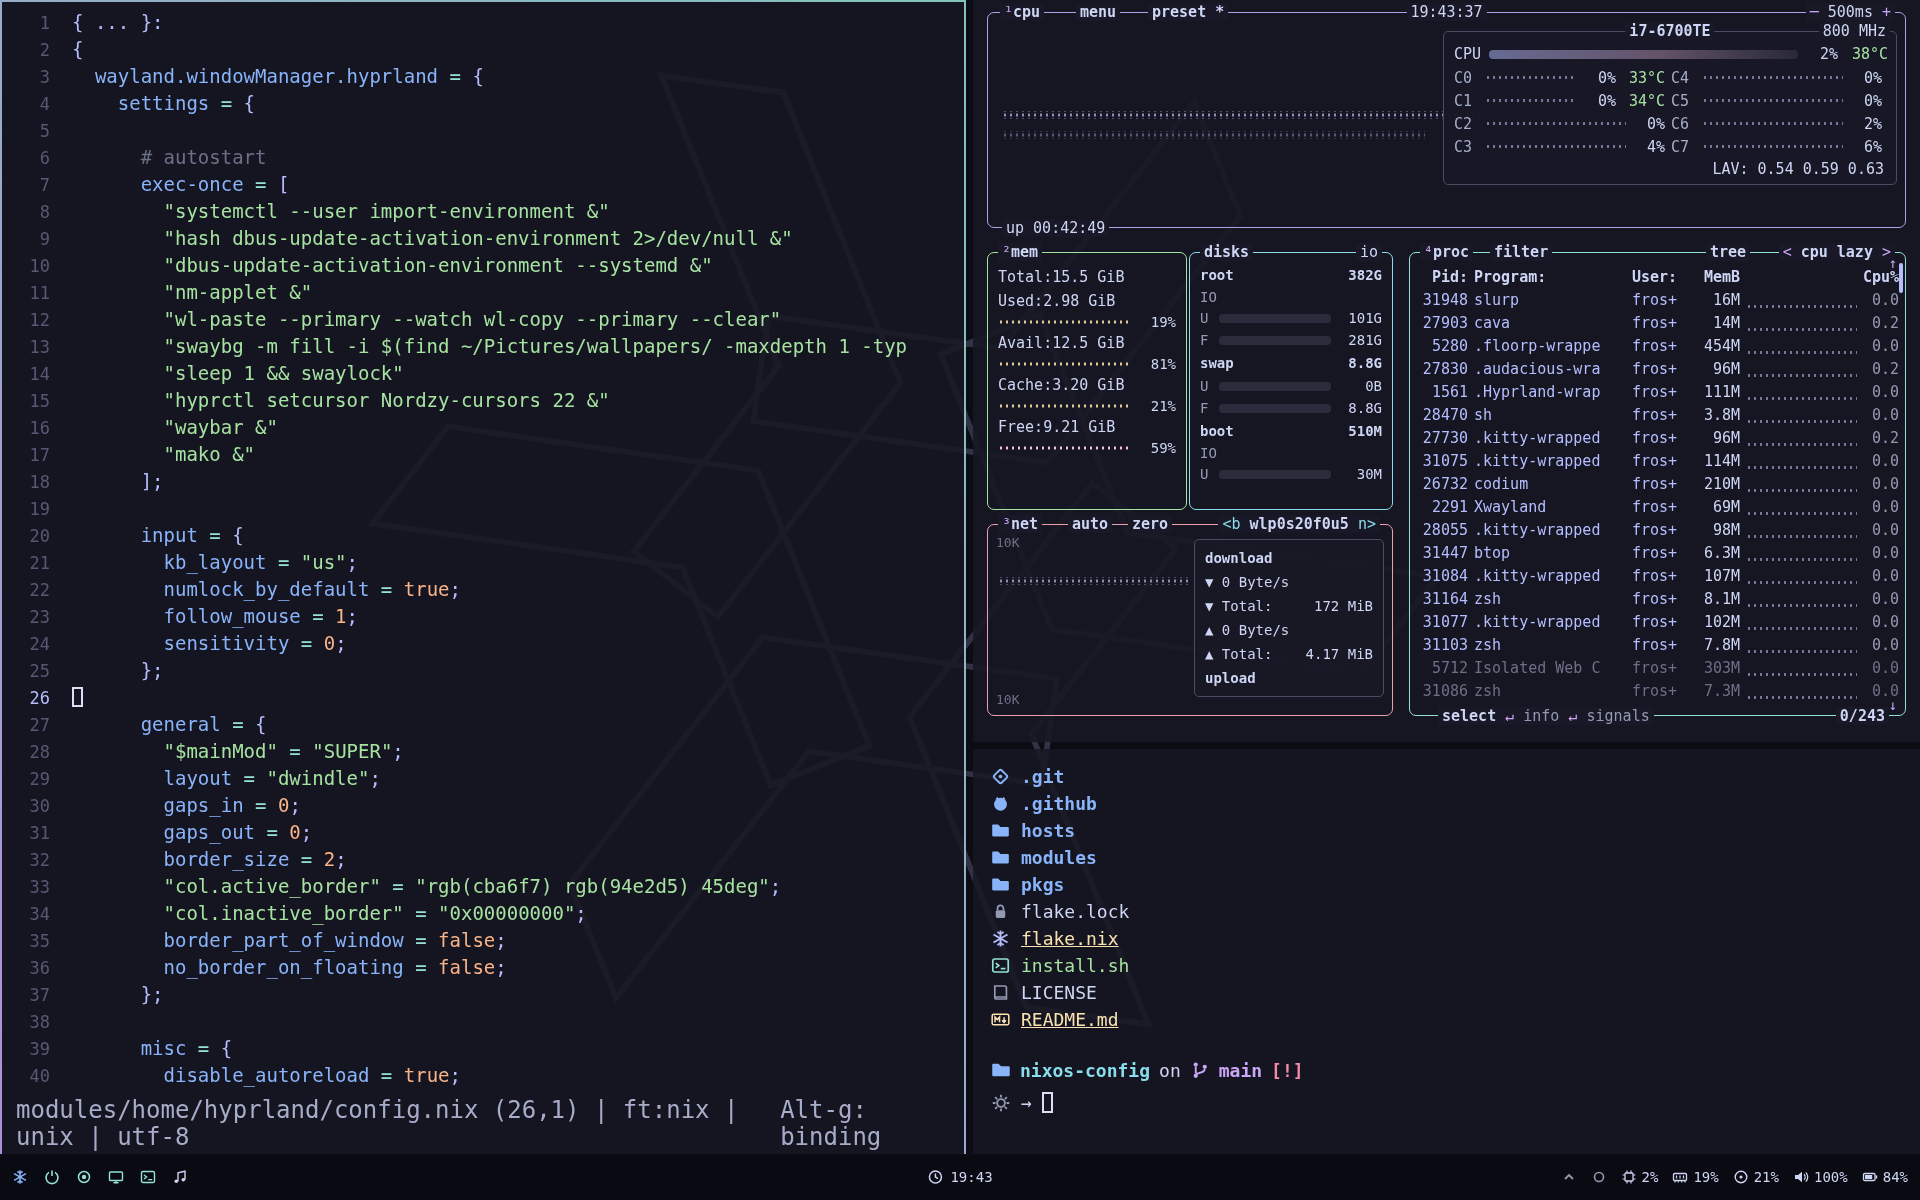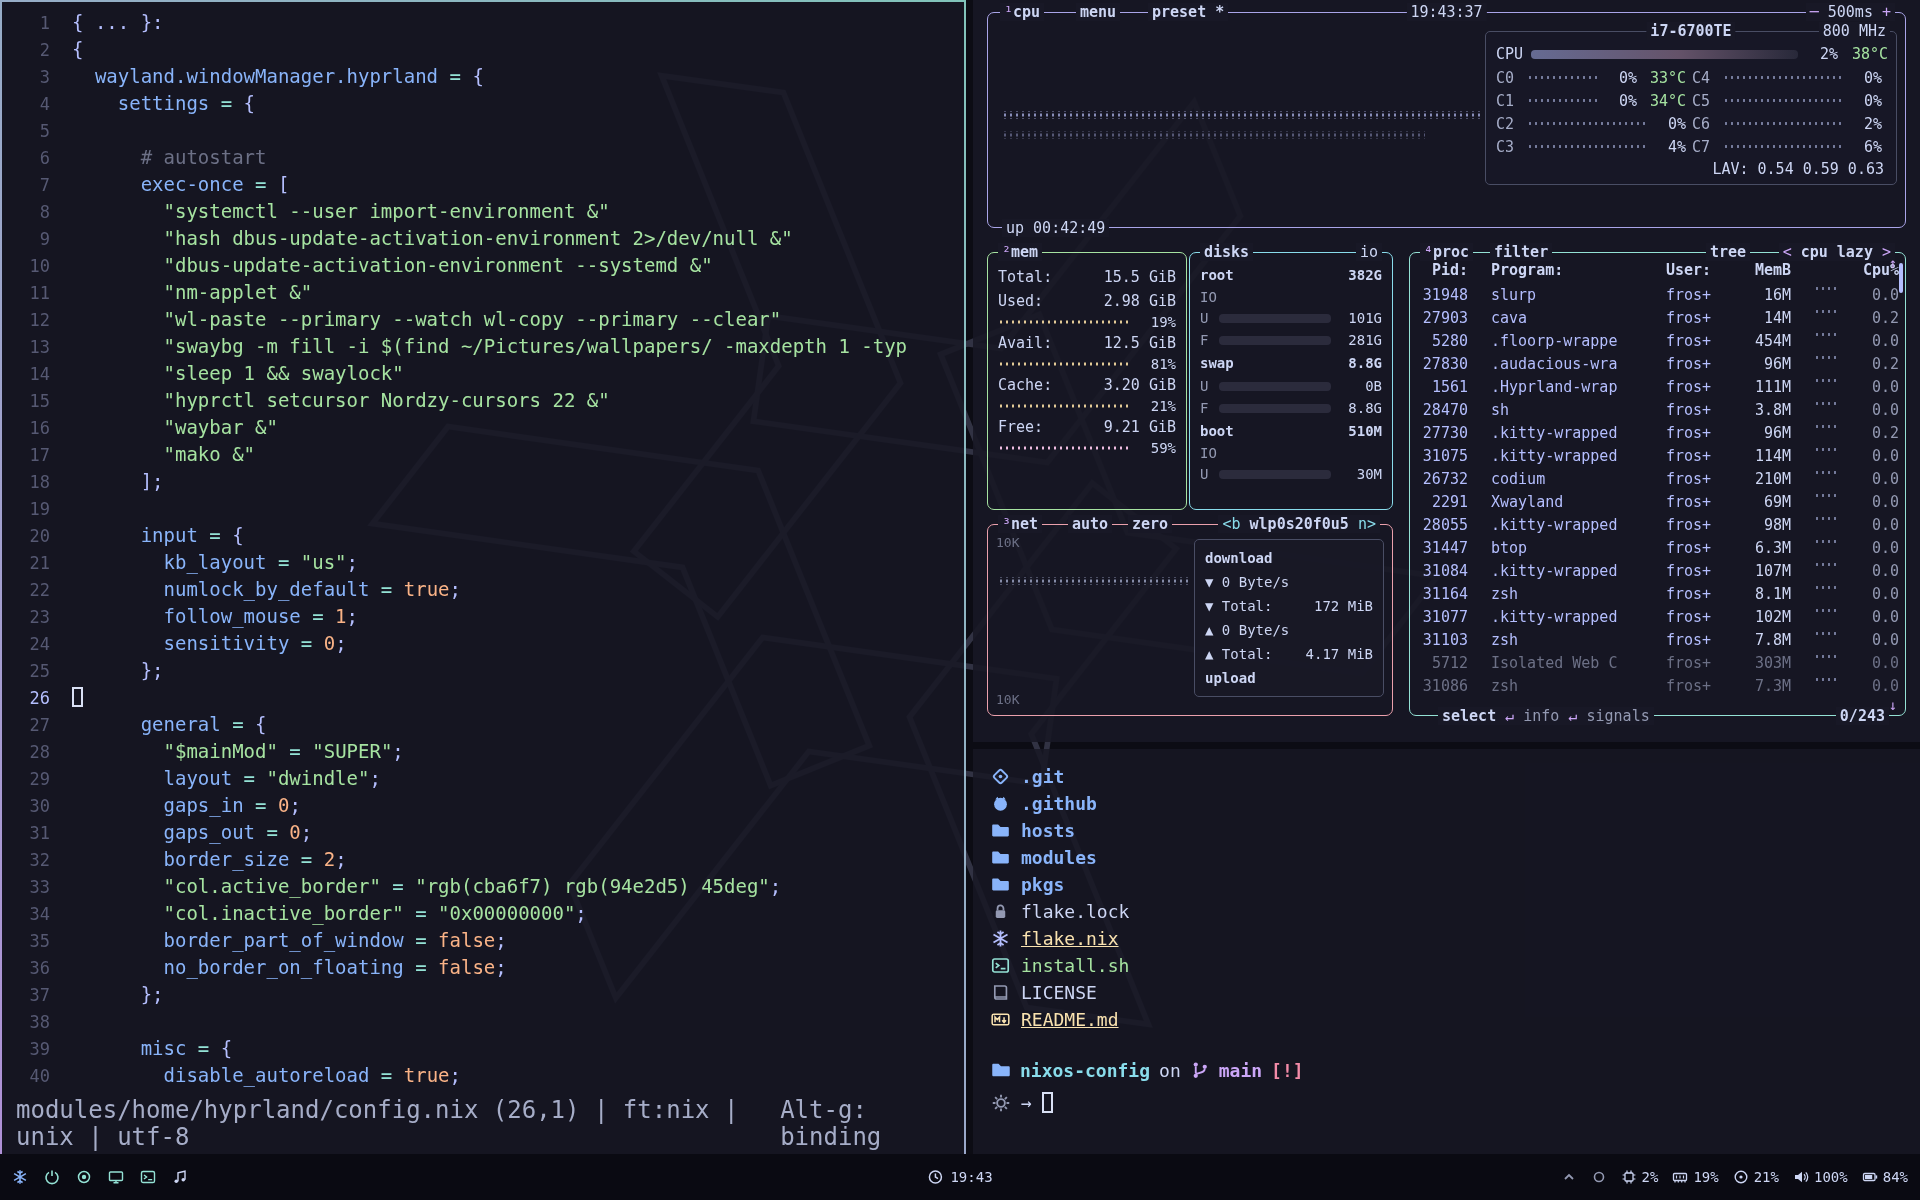--- a/index.html
+++ b/index.html
@@ -34,37 +34,37 @@
   .cursor{display:inline-block;width:11px;height:20px;border:2px solid #d9e0f5;vertical-align:-3px}
   .statusline{position:absolute;left:0;right:0;bottom:44px;height:27px;display:flex;justify-content:space-between;
     padding:0 14px;font-size:24px;color:var(--sub);line-height:27px}
 
   
   #btop-win{position:absolute;left:973px;top:0;width:947px;height:742px;background:rgba(24,24,37,0.92);font-size:15px}
   .box{position:absolute;border:1px solid;border-radius:7px}
   .blabel{position:absolute;top:-10px;background:var(--labelbg);padding:0 4px;font-size:15px;line-height:18px;white-space:nowrap}
   .bllow{position:absolute;bottom:-10px;background:var(--labelbg);padding:0 4px;font-size:15px;line-height:18px;white-space:nowrap}
   #cpu-box{left:14px;top:12px;right:14px;height:216px;border-color:#a9a4e8}
-  #cpu-subbox{position:absolute;right:8px;top:18px;width:412px;height:154px;border:1px solid #494d64;border-radius:5px;background:rgba(24,24,38,0.97);padding:10px 8px 4px 10px}
+  #cpu-subbox{position:absolute;right:8px;top:18px;width:454px;height:154px;border:1px solid #494d64;border-radius:5px;background:rgba(24,24,38,0.97);padding:10px 8px 4px 10px}
   .cpurow{display:flex;align-items:center;height:24px;gap:8px}
   .cpumeter{flex:1;height:9px;border-radius:4px;background:linear-gradient(90deg,rgba(180,190,254,.5),rgba(245,194,231,.35) 55%,rgba(49,50,68,.65))}
   .cores{display:flex}
   .cores-col{flex:1;display:flex;flex-direction:column}
   .core-row{display:flex;align-items:center;height:23px;gap:7px;padding-right:6px}
   .cname{color:var(--sub);width:24px} .cpct{width:32px;text-align:right;color:var(--text)}
   .ctemp{width:42px;text-align:right;color:var(--green)}
   .cdots{flex:1;height:5px}
   .lavline{text-align:right;color:var(--text);height:22px;line-height:22px;padding-right:4px}
   .dots{background-image:radial-gradient(circle,var(--dc,#767c9d) 1.1px,transparent 1.45px);background-size:6px 5px;background-position:0 50%}
   .dot-gray{--dc:#767c9d}.dot-yellow{--dc:#e8cf9a}.dot-pink{--dc:#f5c2e7}.dot-net{--dc:#a5adce}.dot-lav{--dc:#8b90bd}
   .band{position:absolute;height:8px}
 
   #mem-box{left:14px;top:252px;width:200px;height:258px;border-color:#a6e3a1}
   #mem-rows{padding:12px 10px 0 10px}
-  .mrow{display:flex;justify-content:space-between;height:24px;line-height:24px}
+  .mrow{display:flex;height:24px;line-height:24px}
   .mlab{color:var(--text)} .mval{color:var(--text)}
   .mmeter{display:flex;align-items:center;height:18px;gap:8px}
   .mdots{flex:1;height:6px}
   .mpct{width:36px;text-align:right;color:var(--text);font-size:14px}
 
   #disks-box{left:216px;top:252px;width:204px;height:258px;border-color:#89dceb}
   #disk-rows{padding:10px 10px 0 10px;font-size:14px}
   .drow-head{display:flex;justify-content:space-between;height:24px;line-height:24px;color:var(--text);font-weight:bold}
   .drow-io{height:20px;line-height:20px;color:var(--gray)}
   .drow-bar{display:flex;align-items:center;height:22px;gap:7px}
@@ -77,21 +77,21 @@
   .dval{width:44px;text-align:right;color:var(--text)}
 
   #net-box{left:14px;top:524px;width:406px;height:192px;border-color:#eba0ac}
   .netscale{position:absolute;left:8px;color:var(--ov);font-size:13px}
   #net-stats{position:absolute;right:8px;top:14px;width:190px;height:158px;border:1px solid #494d64;border-radius:5px;background:rgba(24,24,38,0.95);padding:6px 10px;font-size:14px}
   .nsrow{display:flex;justify-content:space-between;height:24px;line-height:24px;color:var(--text)}
   .nshead{font-weight:bold}
 
   #proc-box{left:436px;top:252px;right:14px;height:464px;border-color:#94e2d5}
   #proc-inner{position:absolute;inset:8px 6px 6px 10px;overflow:hidden}
-  .phead,.prow{display:flex;align-items:flex-start;gap:23px;height:23px;font-size:15px}
+  .phead,.prow{display:flex;align-items:flex-end;gap:6px;height:23px;font-size:15px}
   .phead{font-weight:bold;color:var(--text);height:25px}
   .ppid{width:48px;text-align:right;color:var(--lav)}
   .pprog{width:152px;overflow:hidden;white-space:nowrap;color:var(--lav)}
   .puser{width:54px;color:var(--lav)}
   .pmem{width:48px;text-align:right;color:var(--text)}
   .pdots{flex:1;height:5px}
   .pcpu{width:36px;text-align:right;color:var(--gray)}
   .phead .ppid,.phead .pprog,.phead .puser,.phead .pmem,.phead .pcpu{color:var(--text)}
   .prow.dim .ppid,.prow.dim .pprog,.prow.dim .puser,.prow.dim .pmem,.prow.dim .pcpu{color:var(--ov)}
   #proc-scrollbar{position:absolute;right:2px;top:10px;width:4px;height:30px;background:var(--lav);border-radius:2px}

